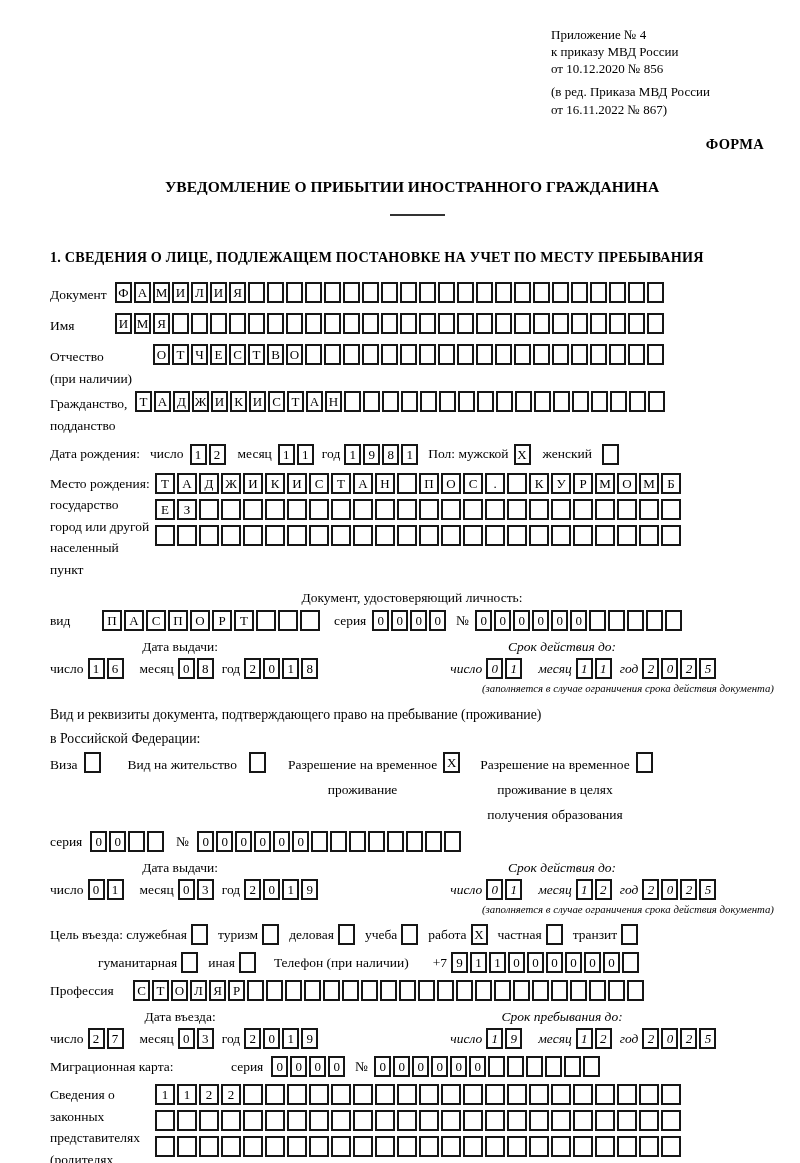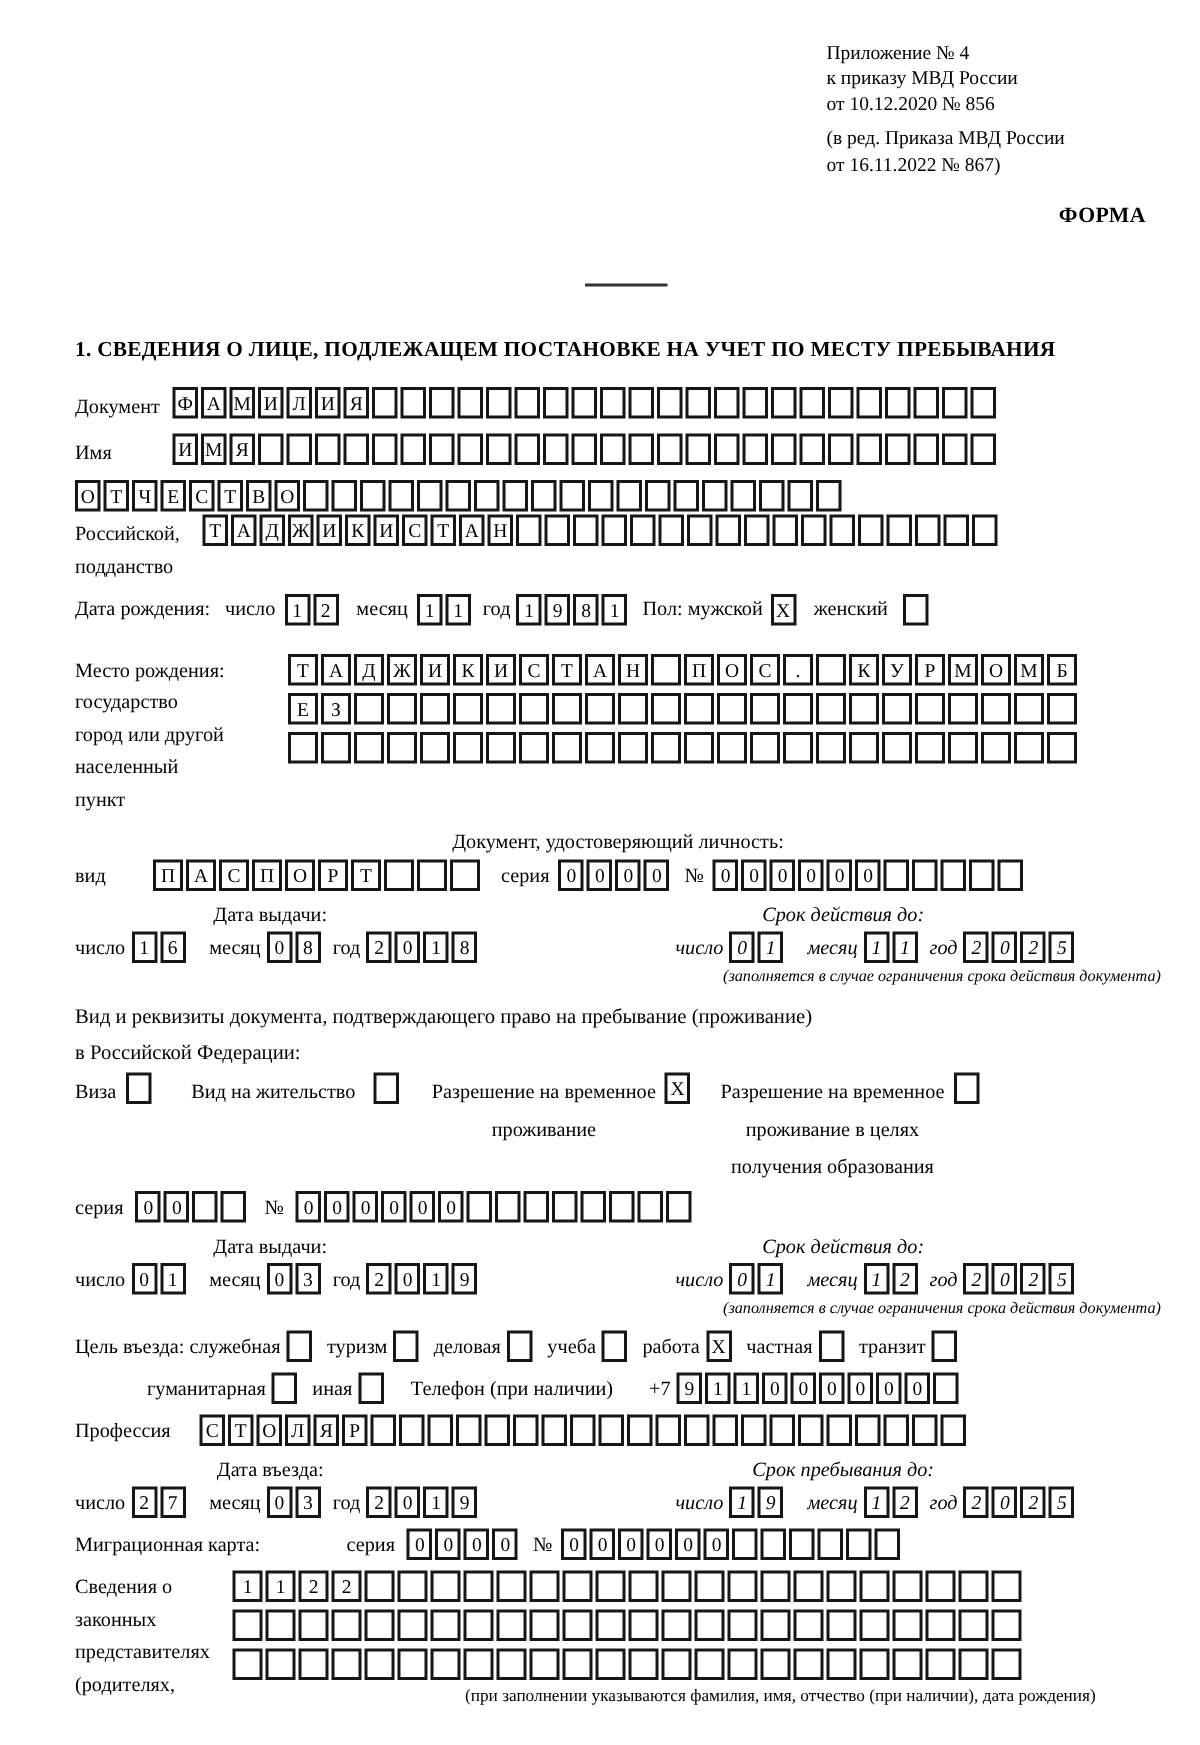--- a/index.html
+++ b/index.html
@@ -69,20 +69,21 @@
     <div>к приказу МВД России</div>
     <div>от 10.12.2020 № 856</div>
     <div class="grp2">
       <div>(в ред. Приказа МВД России</div>
       <div>от 16.11.2022 № 867)</div>
     </div>
   </div>
   <div class="forma">ФОРМА</div>
 
   <div class="title">
+    <div>УВЕДОМЛЕНИЕ О ПРИБЫТИИ ИНОСТРАННОГО ГРАЖДАНИНА</div>
     <div><span class="blank-line"></span></div>
   </div>
 
   <div class="sec-heading">1. СВЕДЕНИЯ О ЛИЦЕ, ПОДЛЕЖАЩЕМ ПОСТАНОВКЕ НА УЧЕТ ПО МЕСТУ ПРЕБЫВАНИЯ</div>
 
   <div class="row" style="margin-top:16px;">
     <span class="lbl" style="width:65px;">Документ</span>
     <span class="cells">
         <span class="cell">Ф</span>
         <span class="cell">А</span>
@@ -145,20 +146,24 @@
         <span class="cell"></span>
         <span class="cell"></span>
         <span class="cell"></span>
         <span class="cell"></span>
         <span class="cell"></span>
         <span class="cell"></span>
       </span>
   </div>
 
   <div class="row">
+    <span class="lblcol" style="width:103px;">
+      <span style="display:block;line-height:25px;">Отчество</span>
+      <span style="display:block;">(при наличии)</span>
+    </span>
     <span class="cells">
         <span class="cell">О</span>
         <span class="cell">Т</span>
         <span class="cell">Ч</span>
         <span class="cell">Е</span>
         <span class="cell">С</span>
         <span class="cell">Т</span>
         <span class="cell">В</span>
         <span class="cell">О</span>
         <span class="cell"></span>
@@ -178,21 +183,21 @@
         <span class="cell"></span>
         <span class="cell"></span>
         <span class="cell"></span>
         <span class="cell"></span>
         <span class="cell"></span>
       </span>
   </div>
 
   <div class="row" style="margin-top:2px;">
     <span class="lblcol" style="width:85px;">
-      <span style="display:block;line-height:25px;">Российской,</span>
+      <span style="display:block;line-height:25px;">Гражданство,</span>
       <span style="display:block;">подданство</span>
     </span>
     <span class="cells">
         <span class="cell">Т</span>
         <span class="cell">А</span>
         <span class="cell">Д</span>
         <span class="cell">Ж</span>
         <span class="cell">И</span>
         <span class="cell">К</span>
         <span class="cell">И</span>
@@ -242,21 +247,21 @@
     <span style="margin-left:8px;margin-right:5px;">Пол: мужской</span>
     <span class="cells">
         <span class="cell">X</span>
       </span>
     <span style="margin-left:10px;margin-right:10px;">женский</span>
     <span class="cells">
         <span class="cell"></span>
       </span>
   </div>
 
-  <div class="row" style="margin-top:19px;gap:37px;">
+  <div class="row" style="margin-top:8px;">
     <span class="lblcol" style="width:105px;line-height:21.5px;">
       <span style="display:block;">Место рождения:</span>
       <span style="display:block;">государство</span>
       <span style="display:block;">город или другой</span>
       <span style="display:block;">населенный пункт</span>
     </span>
     <span class="cellrows">
       <span class="cells cells-wide" style="display:flex;">
           <span class="cell">Т</span>
           <span class="cell">А</span>

